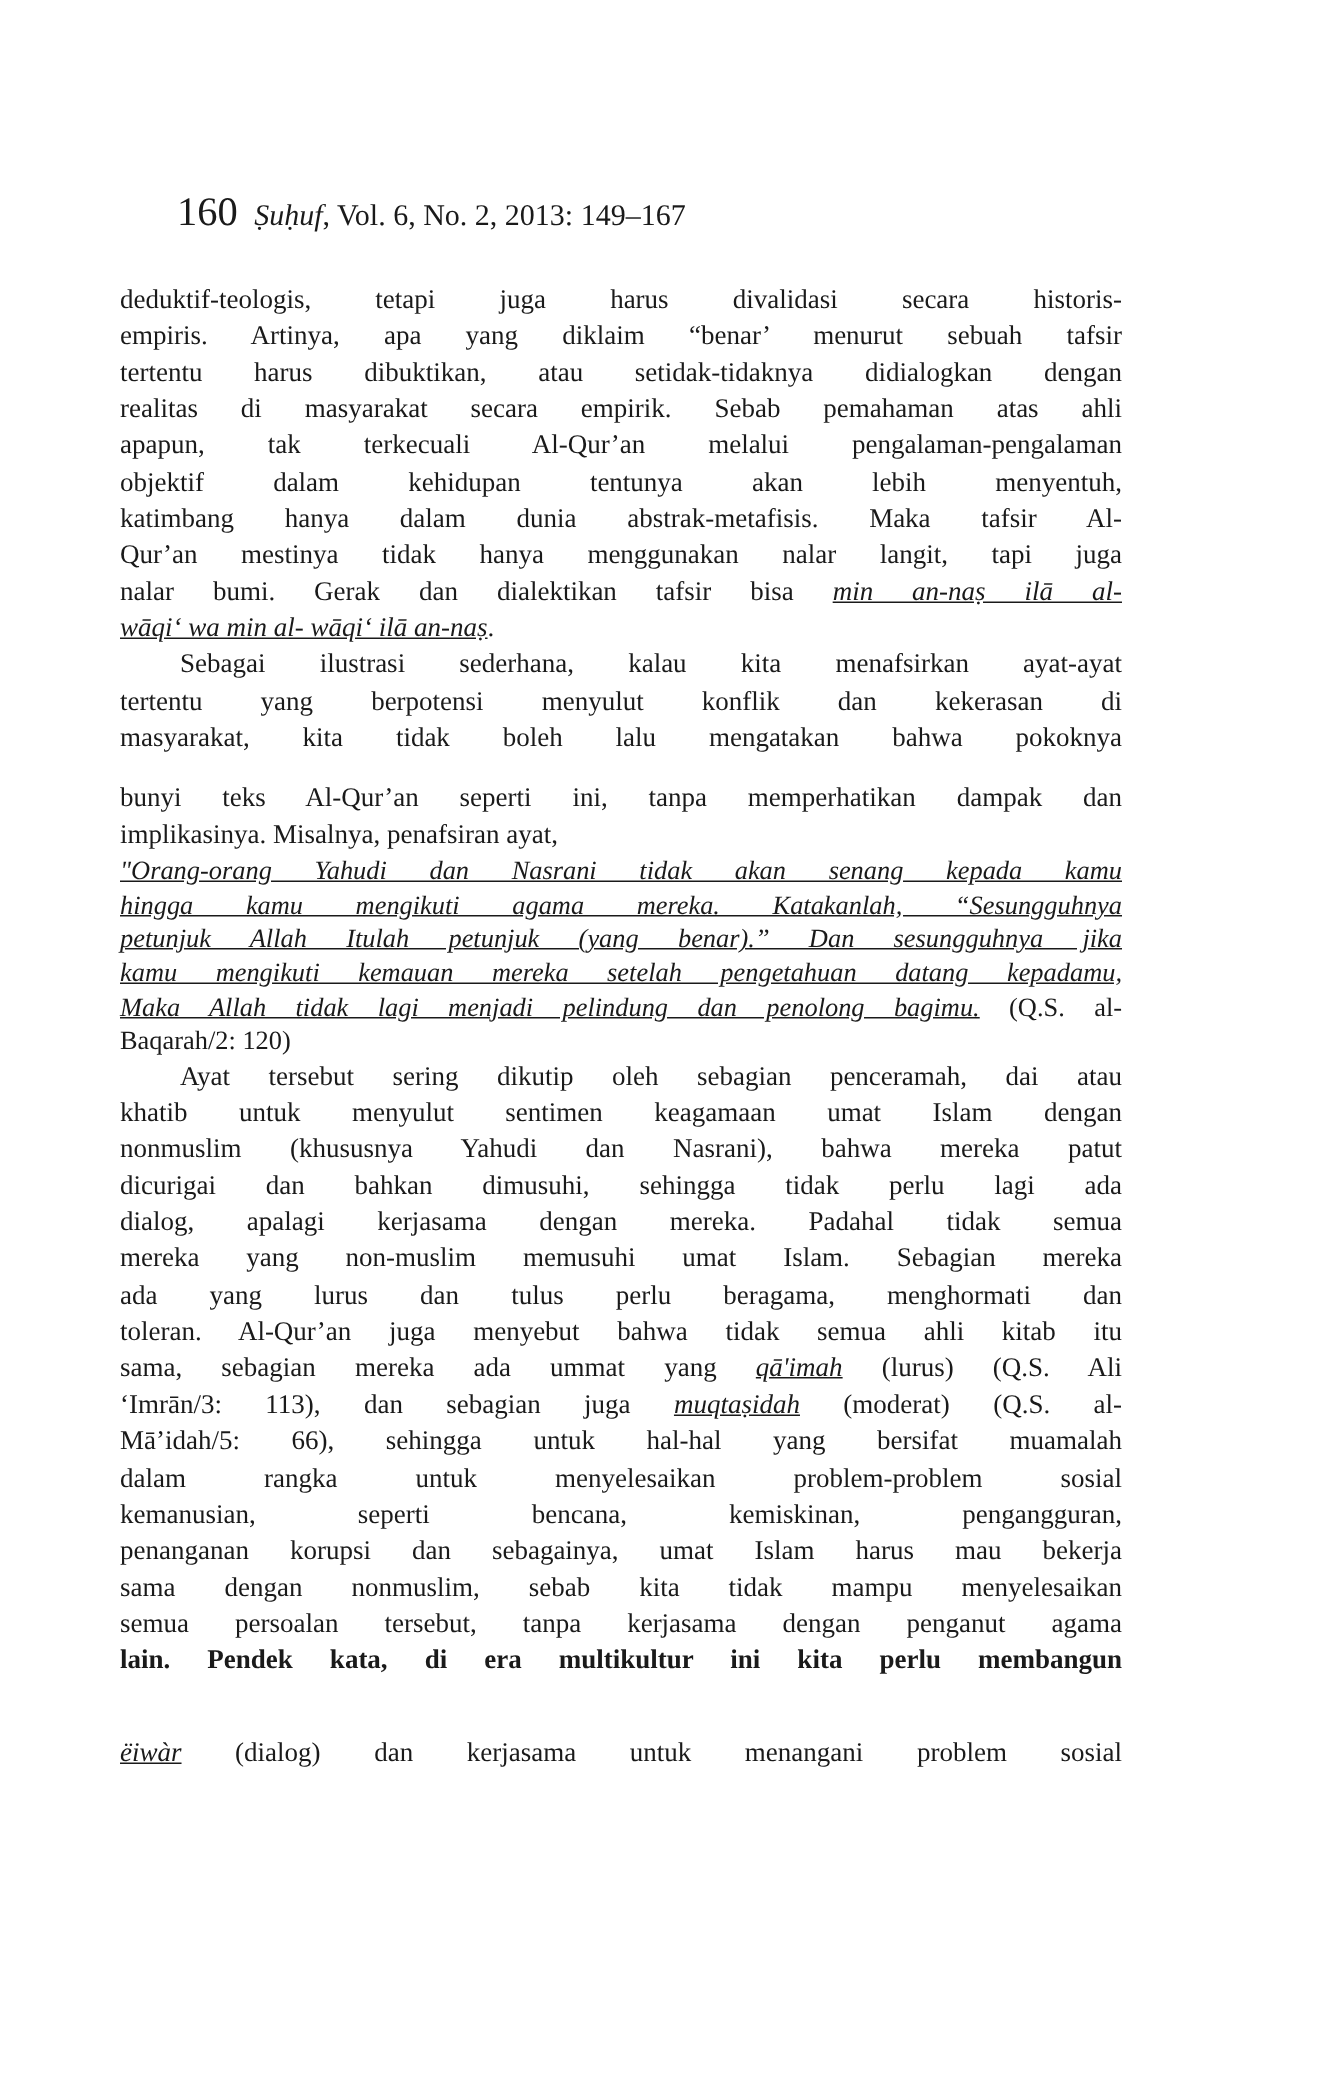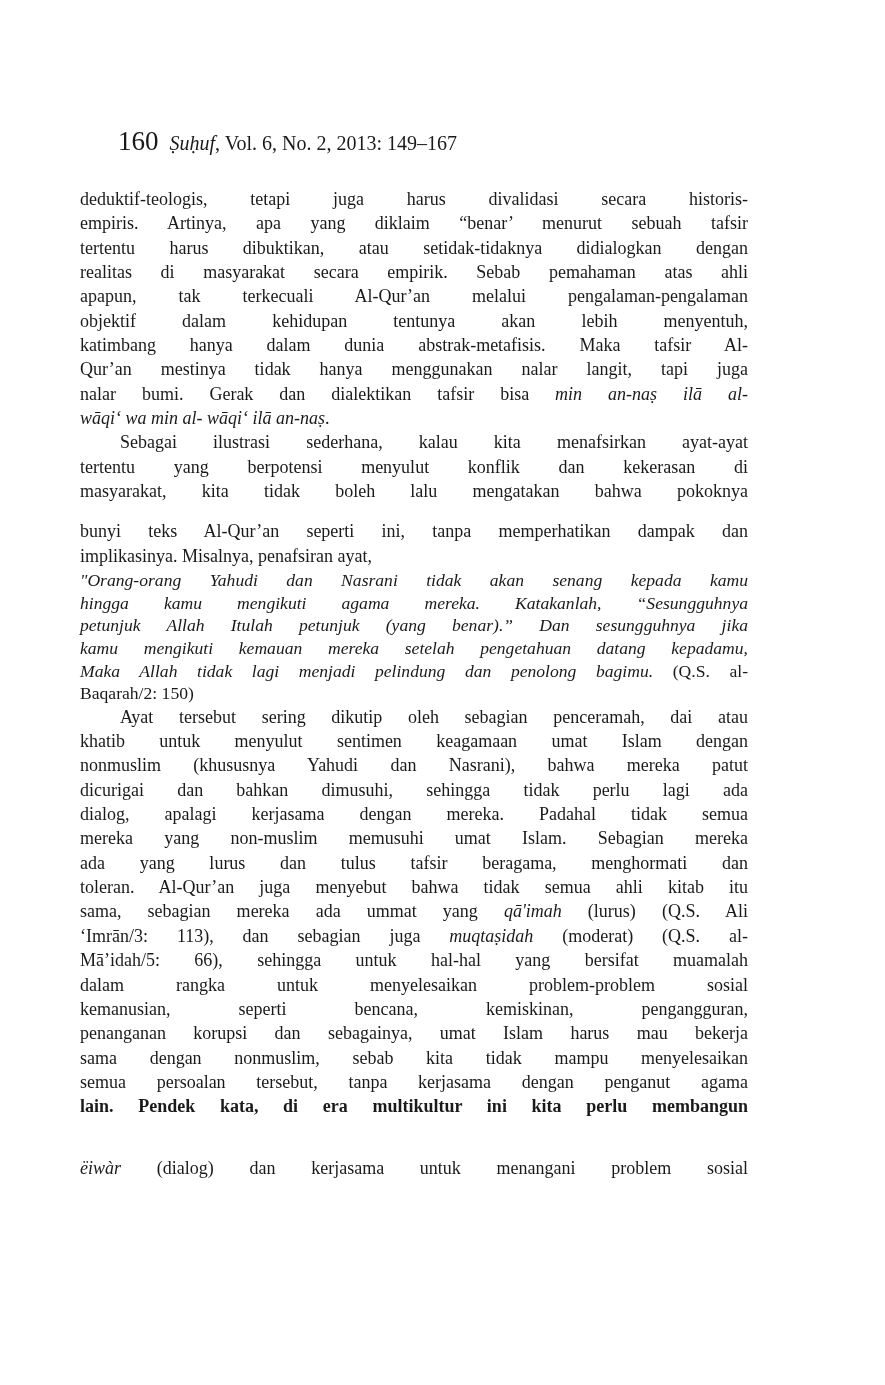--- a/index.html
+++ b/index.html
@@ -8,21 +8,21 @@
   .header { position: absolute; left: 118px; top: 126px; font-size: 20px; white-space: nowrap; }
   .header .pagenum { font-size: 27px; margin-right: 6px; }
   .header .journal { font-style: italic; }
   .body { position: absolute; left: 80px; width: 668px; top: 187px; }
   .line { height: 24.35px; line-height: 24.35px; font-size: 18px; white-space: nowrap;
           text-align: justify; text-align-last: justify; overflow: visible; }
   .line.last { text-align-last: left; }
   .line.indent { padding-left: 40px; }
   .q .line { font-size: 17.6px; height: 22.6px; line-height: 22.6px; }
   .q { margin-top: 1px; }
-  .it { font-style: italic; }
+  .it { font-style: italic; text-decoration: underline; }
 </style>
 </head>
 <body>
 
 <div class="header">
   <span class="pagenum">160</span>
   <span class="journal">Ṣuḥuf</span><span>, Vol. 6, No. 2, 2013: 149–167</span>
 </div>
 
 <div class="body">
@@ -46,31 +46,31 @@
     <div class="line" style="white-space: nowrap; margin-top: 16px;">bunyi teks Al-Qur’an seperti ini, tanpa memperhatikan dampak dan</div>
     <div class="line last">implikasinya. Misalnya, penafsiran ayat,</div>
   </div>
 
   <div class="q">
     <div class="line it" style="white-space: nowrap;">"Orang-orang Yahudi dan Nasrani tidak akan senang kepada kamu</div>
     <div class="line it" style="white-space: nowrap;">hingga kamu mengikuti agama mereka. Katakanlah, “Sesungguhnya</div>
     <div class="line it" style="white-space: nowrap;">petunjuk Allah Itulah petunjuk (yang benar).” Dan sesungguhnya jika</div>
     <div class="line it" style="white-space: nowrap;">kamu mengikuti kemauan mereka setelah pengetahuan datang kepadamu,</div>
     <div class="line" style="white-space: nowrap;"><span class="it">Maka Allah tidak lagi menjadi pelindung dan penolong bagimu.</span><span> (Q.S. al-</span></div>
-    <div class="line last">Baqarah/2: 150)</div>
+    <div class="line last">Baqarah/2: 120)</div>
   </div>
 
   <div>
     <div class="line indent" style="white-space: nowrap;">Ayat tersebut sering dikutip oleh sebagian penceramah, dai atau</div>
     <div class="line" style="white-space: nowrap;">khatib untuk menyulut sentimen keagamaan umat Islam dengan</div>
     <div class="line" style="white-space: nowrap;">nonmuslim (khususnya Yahudi dan Nasrani), bahwa mereka patut</div>
     <div class="line" style="white-space: nowrap;">dicurigai dan bahkan dimusuhi, sehingga tidak perlu lagi ada</div>
     <div class="line" style="white-space: nowrap;">dialog, apalagi kerjasama dengan mereka. Padahal tidak semua</div>
     <div class="line" style="white-space: nowrap;">mereka yang non-muslim memusuhi umat Islam. Sebagian mereka</div>
-    <div class="line" style="white-space: nowrap;">ada yang lurus dan tulus tafsir beragama, menghormati dan</div>
+    <div class="line" style="white-space: nowrap;">ada yang lurus dan tulus perlu beragama, menghormati dan</div>
     <div class="line" style="white-space: nowrap;">toleran. Al-Qur’an juga menyebut bahwa tidak semua ahli kitab itu</div>
     <div class="line" style="white-space: nowrap;"><span>sama, sebagian mereka ada ummat yang </span><span class="it">qā'imah</span><span> (lurus) (Q.S. Ali</span></div>
     <div class="line" style="white-space: nowrap;"><span>‘Imrān/3: 113), dan sebagian juga </span><span class="it">muqtaṣidah</span><span> (moderat) (Q.S. al-</span></div>
     <div class="line" style="white-space: nowrap;">Mā’idah/5: 66), sehingga untuk hal-hal yang bersifat muamalah</div>
     <div class="line" style="white-space: nowrap;">dalam rangka untuk menyelesaikan problem-problem sosial</div>
     <div class="line" style="white-space: nowrap;">kemanusian, seperti bencana, kemiskinan, pengangguran,</div>
     <div class="line" style="white-space: nowrap;">penanganan korupsi dan sebagainya, umat Islam harus mau bekerja</div>
     <div class="line" style="white-space: nowrap;">sama dengan nonmuslim, sebab kita tidak mampu menyelesaikan</div>
     <div class="line" style="white-space: nowrap;">semua persoalan tersebut, tanpa kerjasama dengan penganut agama</div>
     <div class="line" style="white-space: nowrap; font-weight: bold;">lain. Pendek kata, di era multikultur ini kita perlu membangun</div>

